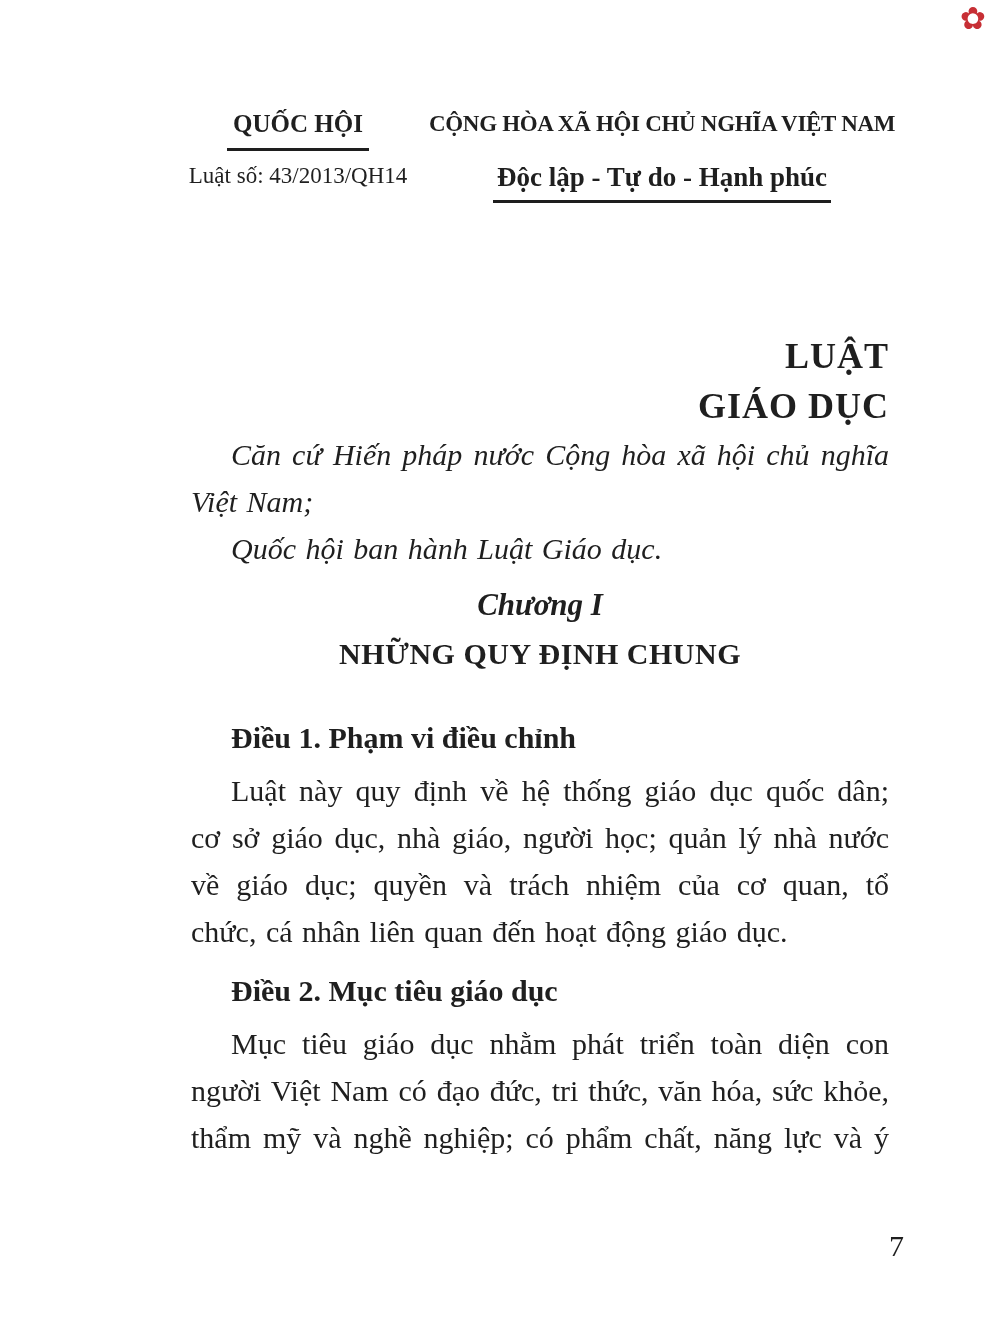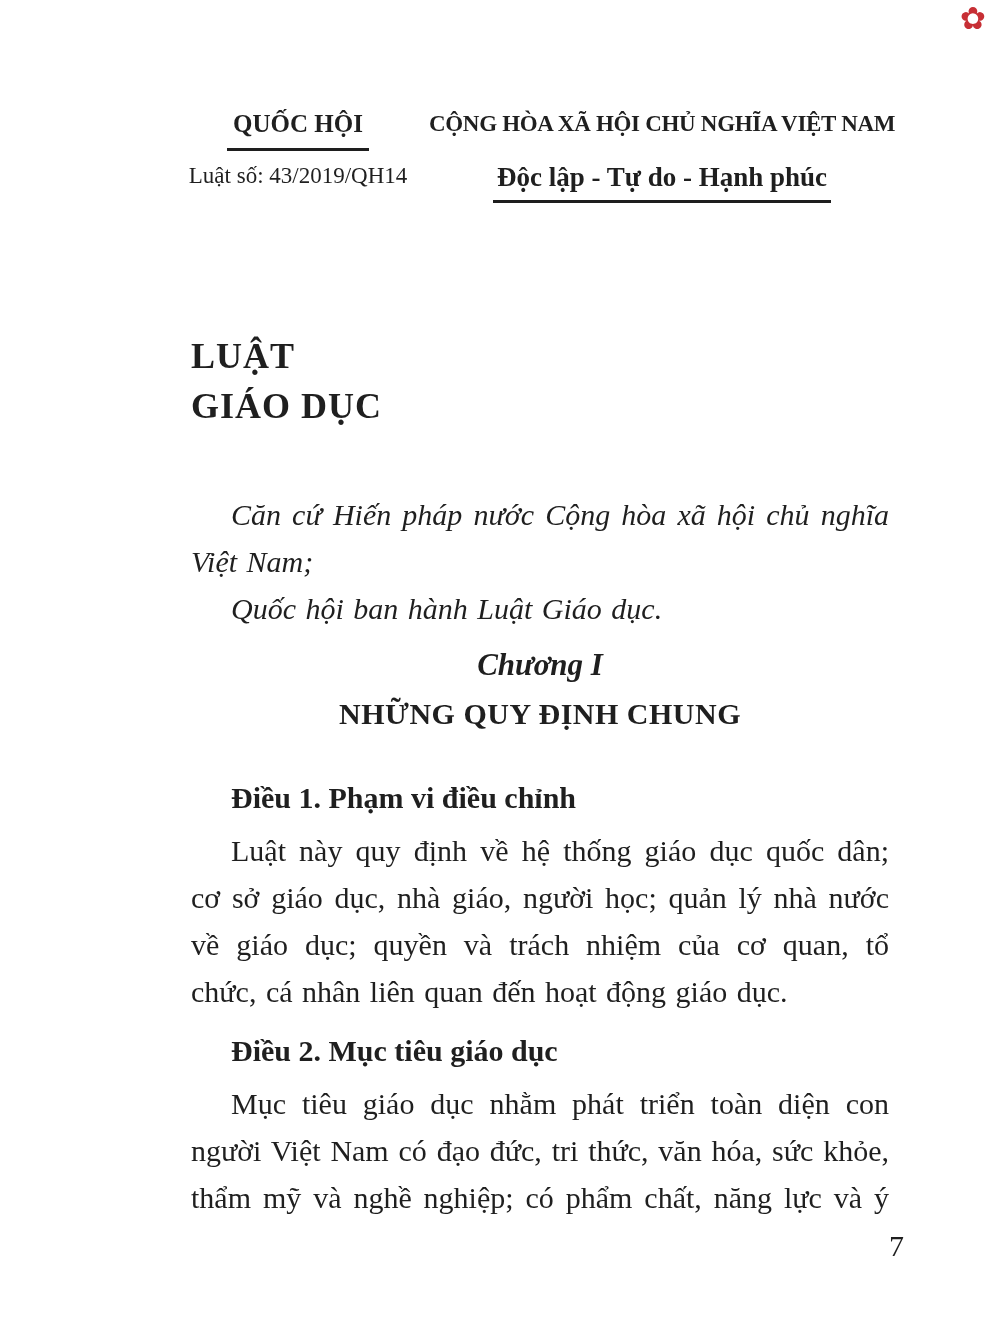--- a/index.html
+++ b/index.html
@@ -61,27 +61,27 @@
     padding: 0 4px 6px 4px;
     border-bottom: 3px solid #1e1e1e;
     white-space: nowrap;
   }
   
   .content {
     margin: 0 111px 0 191px; 
   }
   .law-title {
     margin-top: 128px;
-    text-align: left;
+    text-align: right;
     font-weight: bold;
     font-size: 36px;
     line-height: 50px;
     letter-spacing: 1px;
   }
-  .preamble { margin-top: 60px; }
+  .preamble { }
   .preamble p {
     font-style: italic;
     font-size: 30px;
     line-height: 47px;
     text-align: justify;
     text-indent: 40px;
     word-spacing: 2px;
   }
   .chapter { margin-top: 8px; text-align: center; }
   .chapter-label {
@@ -125,21 +125,21 @@
 </head>
 <body>
 
 <div class="page">
 
   <span class="flower" style="color: rgb(199, 47, 53);">✿</span>
 
   <div class="header">
     <div class="header-left">
       <div class="org">QUỐC HỘI</div>
-      <div class="doc-no">Luật số: 43/2019/QH14</div>
+      <div class="doc-no">Luật số: 43/2013/QH14</div>
     </div>
     <div class="header-right">
       <div class="country">CỘNG HÒA XÃ HỘI CHỦ NGHĨA VIỆT NAM</div>
       <div class="motto">Độc lập - Tự do - Hạnh phúc</div>
     </div>
   </div>
 
   <div class="content">
 
     <div class="law-title">

